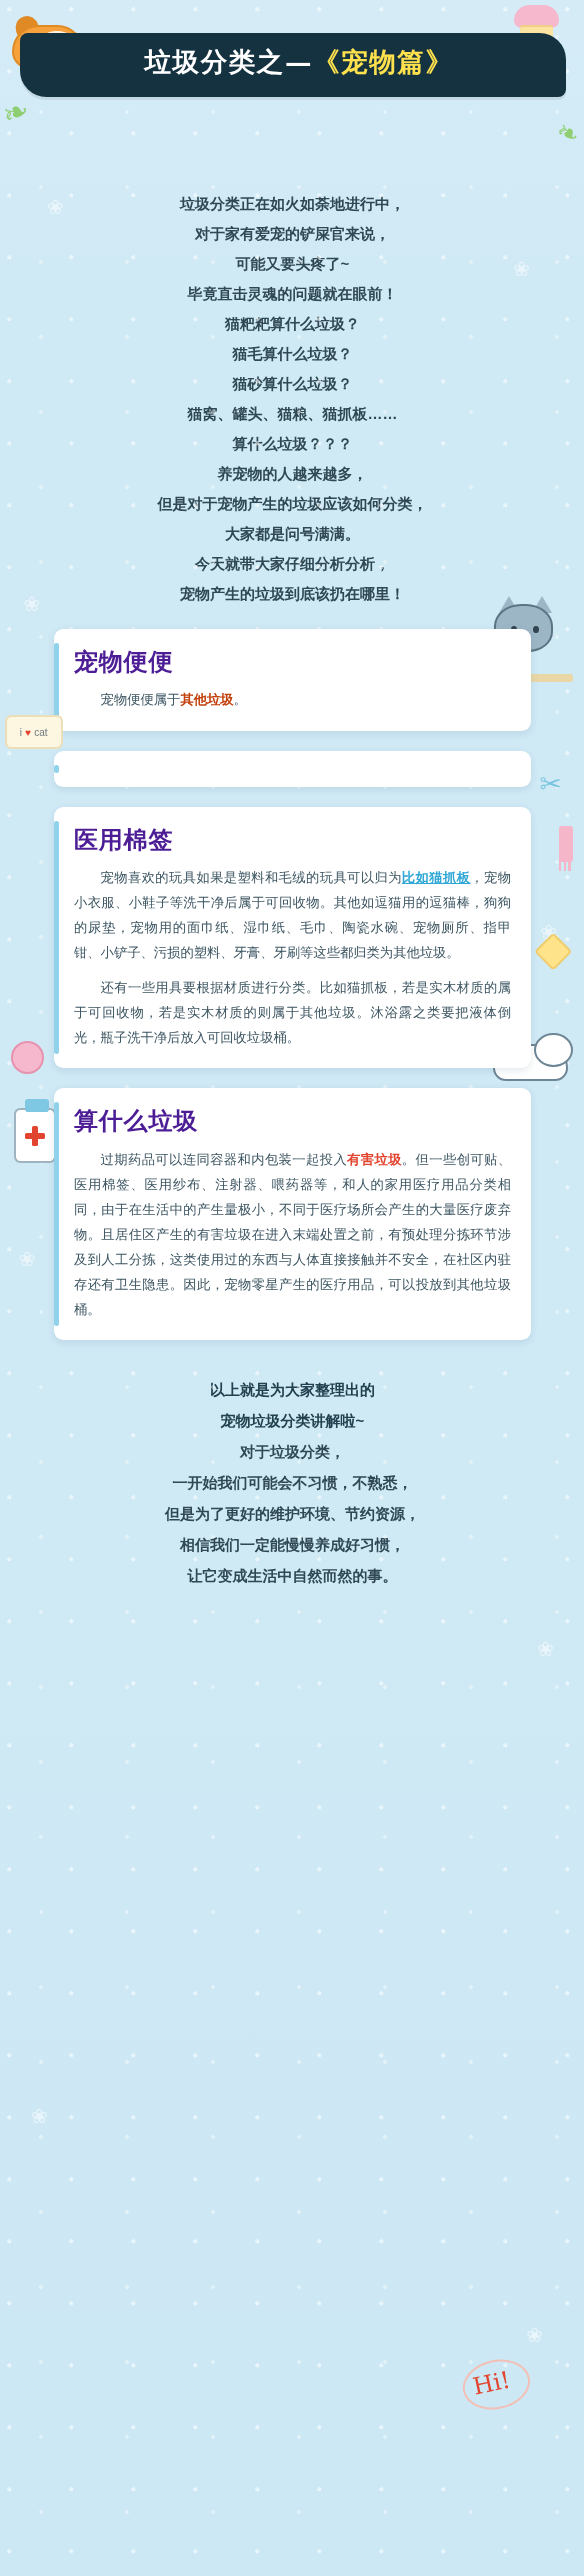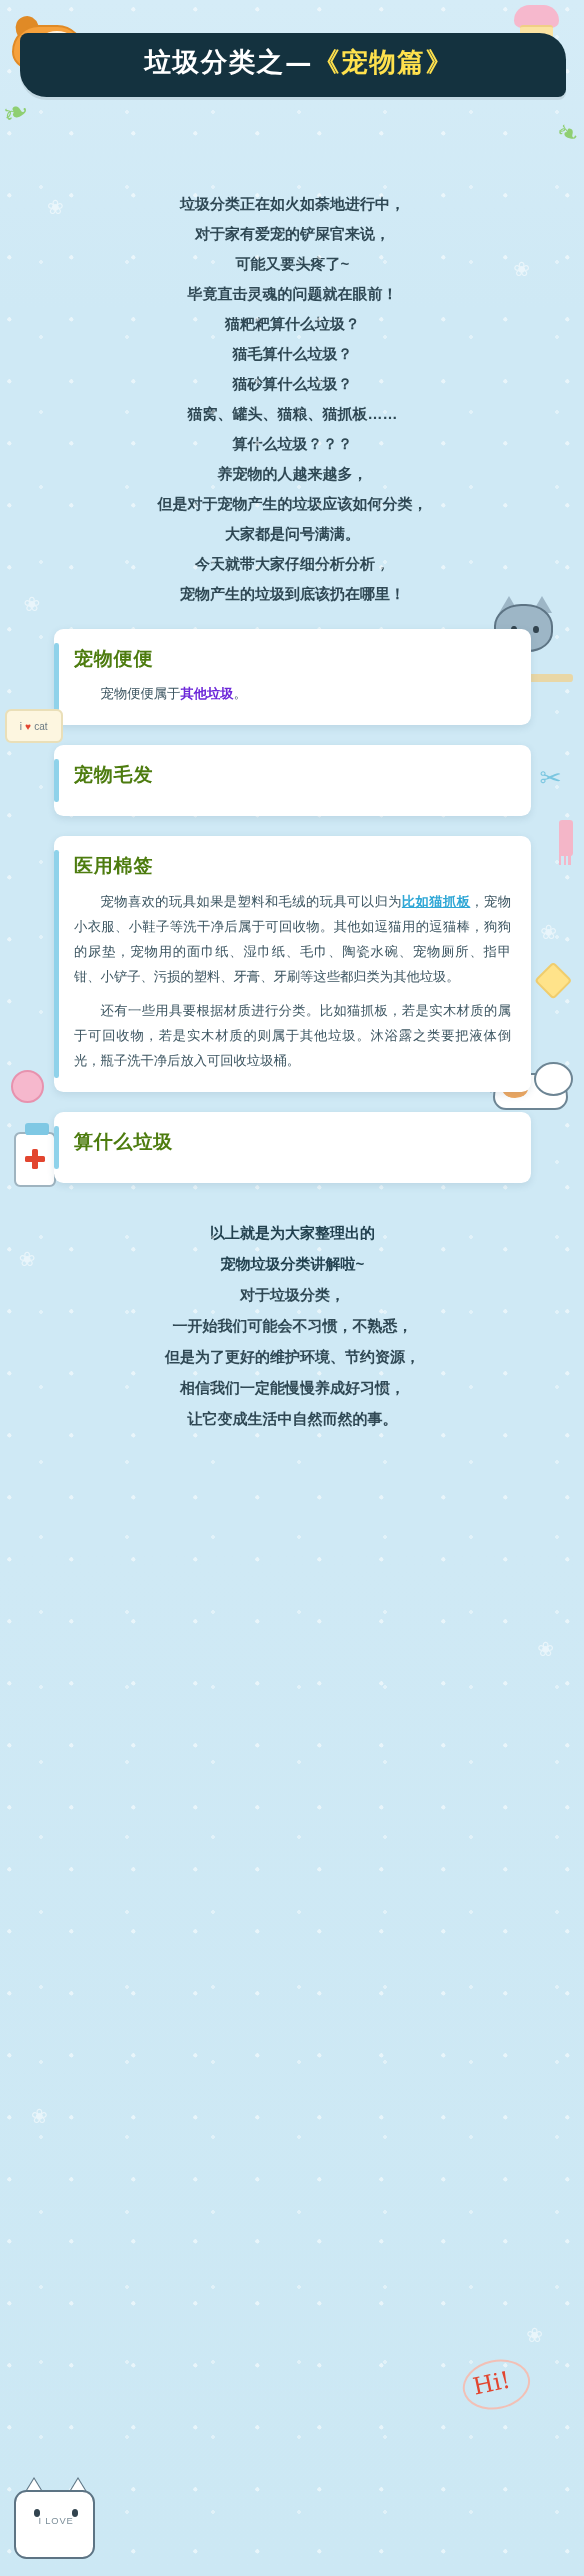--- a/index.html
+++ b/index.html
@@ -178,36 +178,36 @@
     box-shadow: 0 2.3px 7.8px rgba(60,100,120,.13);
   }
   .card:before {
     content: "";
     position: absolute; left: 0; top: 14px; bottom: 14px;
     width: 4.7px; border-radius: 2.3px;
     background: #8fd2ea;
   }
   .card h3 {
     margin: 0 0 9.4px 0;
-    font-size: 19px;
-    color: #4d7c0f;
+    font-size: 24px;
+    color: #4c1d95;
     font-weight: bold;
     letter-spacing: 0.8px;
     font-family: "DejaVu Serif", "Liberation Serif", serif;
   }
   .card p {
     margin: 0 0 9.4px 0;
     font-size: 13.3px;
     line-height: 25px;
     color: #3c5561;
     text-indent: 2em;
     text-align: justify;
   }
   .card p:last-child { margin-bottom: 0; }
-  .hl-other { font-weight: bold; color: #6d28d9; }
+  .hl-other { font-weight: bold; color: #c2410c; }
   .hl-recycle { color: #2fa7d6; font-weight: bold; text-decoration: underline; }
   .hl-harm { color: #e2452f; font-weight: bold; }
 
   
   .deco { position: absolute; pointer-events: none; user-select: none; }
 
   .cat-sticker {
     width: 75px; height: 62px;
   }
   .cat-sticker .head {
@@ -426,21 +426,20 @@
   <div style="position:relative;">
     <div class="deco tag-cat" style="top:-36px; position:absolute;">
       <span>i</span>
       <span class="heart">♥</span>
       <span>cat</span>
     </div>
     <span class="deco scissors" style="right:23.4px; top:17px; position:absolute;">✂</span>
     <div class="deco comb" style="right:12.5px; top:75px; position:absolute;"></div>
 
     <div class="card">
-      <h3>宠物毛发</h3>
     </div>
   </div>
 
   <div style="position:relative;">
     <div class="deco diamond" style="right:18.7px; top:131px; position:absolute;"></div>
     <div class="deco ball" style="left:11px; top:234px; position:absolute;"></div>
     <div class="deco cat-walk" style="right:4.7px; top:215px; position:absolute;">
       <div class="tl"></div>
       <div class="bd"></div>
       <div class="patch"></div>
@@ -458,37 +457,32 @@
     </div>
   </div>
 
   <div style="position:relative;">
     <div class="deco med-bottle" style="left:14px; top:20px; position:absolute;">
       <div class="cross"></div>
     </div>
 
     <div class="card">
       <h3>算什么垃圾</h3>
+      <p>
+        <span>过期药品可以连同容器和内包装一起投入<span class="hl-harm">有害垃圾</span>。但一些创可贴、医用棉签、医用纱布、注射器、喂药器等，和人的家用医疗用品分类相同，由于在生活中的产生量极小，不同于医疗场所会产生的大量医疗废弃物。且居住区产生的有害垃圾在进入末端处置之前，有预处理分拣环节涉及到人工分拣，这类使用过的东西与人体直接接触并不安全，在社区内驻存还有卫生隐患。因此，宠物零星产生的医疗用品，可以投放到其他垃圾桶。</span>
+      </p>
     </div>
   </div>
 
   <div class="closing">
     <span class="line strong">以上就是为大家整理出的</span><br>
     <span class="line strong">宠物垃圾分类讲解啦~</span><br>
     <span class="line">对于垃圾分类，</span><br>
     <span class="line">一开始我们可能会不习惯，不熟悉，</span><br>
     <span class="line">但是为了更好的维护环境、节约资源，</span><br>
     <span class="line">相信我们一定能慢慢养成好习惯，</span><br>
     <span class="line">让它变成生活中自然而然的事。</span>
   </div>
 
   <div class="hi-bubble">Hi!</div>
 
-  <div class="cat-bottom">
-    <div class="e1"></div>
-      <div class="e2"></div>
-    <div class="sq"></div>
-    <div class="ey l"></div>
-      <div class="ey r"></div>
-    <div class="txt">I LOVE</div>
-  </div>
 </div>
 
 
 </body></html>

